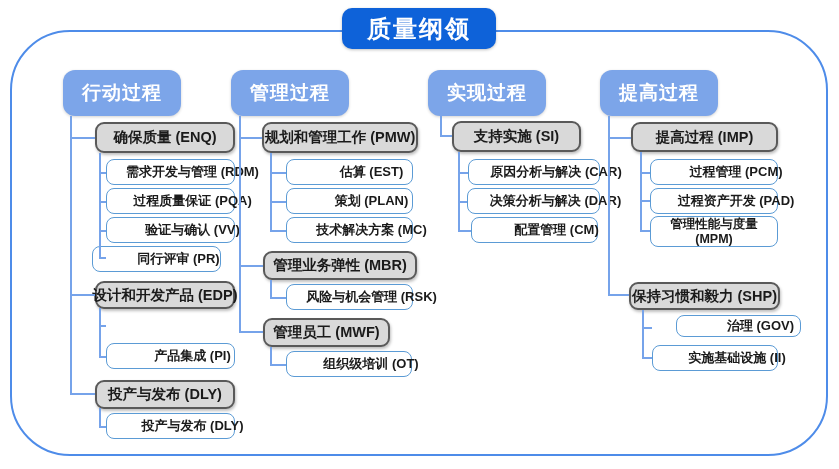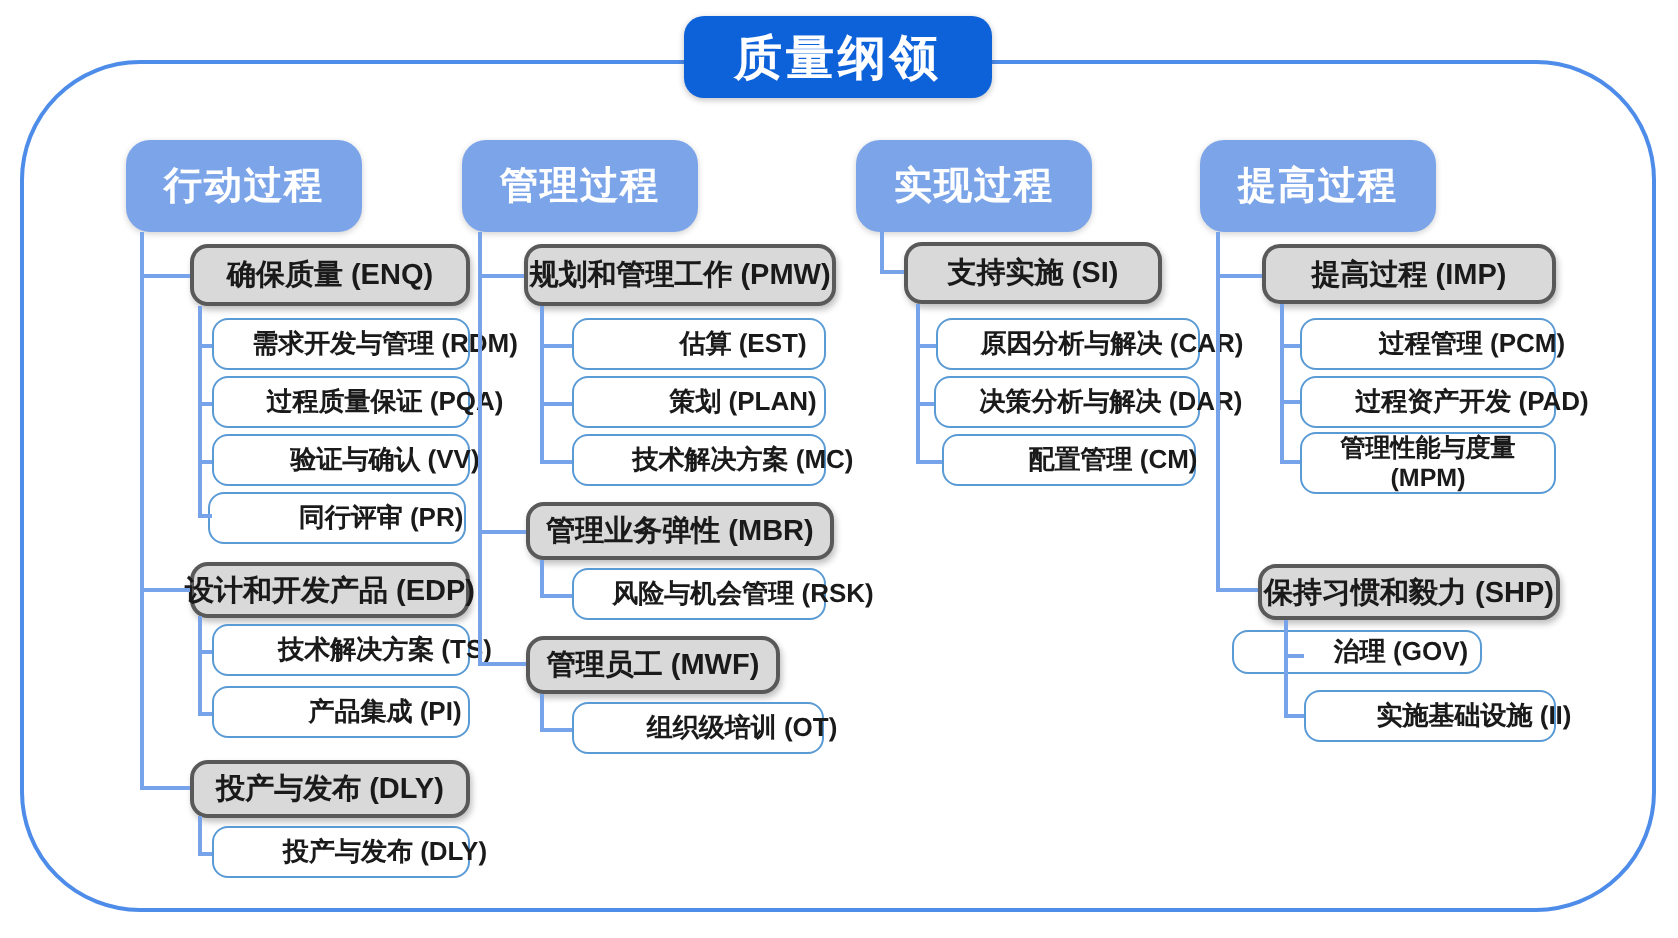--- a/index.html
+++ b/index.html
@@ -66,23 +66,22 @@
 
   <div class="header-node" style="left:63px">行动过程</div>
   <div class="header-node" style="left:231px">管理过程</div>
   <div class="header-node" style="left:428px">实现过程</div>
   <div class="header-node" style="left:600px">提高过程</div>
 
   <div class="gray-node" style="left:95px;top:122px;width:140px;height:31px">确保质量 (ENQ)</div>
   <div class="sub-node" style="left:106px;top:159px;width:129px;height:26px">需求开发与管理 (RDM)</div>
   <div class="sub-node" style="left:106px;top:188px;width:129px;height:26px">过程质量保证 (PQA)</div>
   <div class="sub-node" style="left:106px;top:217px;width:129px;height:26px">验证与确认 (VV)</div>
-  <div class="sub-node" style="left:104px;top:246px;width:129px;height:26px">同行评审 (PR)</div>
+  <div class="sub-node" style="left:92px;top:246px;width:129px;height:26px">同行评审 (PR)</div>
   <div class="gray-node" style="left:95px;top:281px;width:140px;height:28px">设计和开发产品 (EDP)</div>
-  <div class="sub-node" style="left:106px;top:312px;width:129px;height:26px">技术解决方案 (TS)</div>
   <div class="sub-node" style="left:106px;top:343px;width:129px;height:26px">产品集成 (PI)</div>
   <div class="gray-node" style="left:95px;top:380px;width:140px;height:29px">投产与发布 (DLY)</div>
   <div class="sub-node" style="left:106px;top:413px;width:129px;height:26px">投产与发布 (DLY)</div>
 
   <i class="ln" style="left:70px;top:116px;width:2px;height:279px"></i>
   <i class="ln" style="left:70px;top:137px;width:25px;height:2px"></i>
   <i class="ln" style="left:70px;top:294px;width:25px;height:2px"></i>
   <i class="ln" style="left:70px;top:393px;width:25px;height:2px"></i>
   <i class="ln" style="left:99px;top:153px;width:2px;height:106px"></i>
   <i class="ln" style="left:99px;top:172px;width:7px;height:2px"></i>
@@ -127,21 +126,21 @@
   <i class="ln" style="left:458px;top:152px;width:2px;height:78px"></i>
   <i class="ln" style="left:458px;top:172px;width:10px;height:2px"></i>
   <i class="ln" style="left:458px;top:201px;width:9px;height:2px"></i>
   <i class="ln" style="left:458px;top:230px;width:13px;height:2px"></i>
 
   <div class="gray-node" style="left:631px;top:122px;width:147px;height:30px">提高过程 (IMP)</div>
   <div class="sub-node" style="left:650px;top:188px;width:128px;height:26px">过程资产开发 (PAD)</div>
   <div class="sub-node" style="left:650px;top:159px;width:128px;height:26px">过程管理 (PCM)</div>
   <div class="sub-node wrap" style="left:650px;top:216px;width:128px;height:31px">管理性能与度量 (MPM)</div>
   <div class="gray-node" style="left:629px;top:282px;width:151px;height:28px">保持习惯和毅力 (SHP)</div>
-  <div class="sub-node" style="left:616px;top:315px;width:125px;height:22px">治理 (GOV)</div>
+  <div class="sub-node" style="left:676px;top:315px;width:125px;height:22px">治理 (GOV)</div>
   <div class="sub-node" style="left:652px;top:345px;width:126px;height:26px">实施基础设施 (II)</div>
 
   <i class="ln" style="left:608px;top:116px;width:2px;height:180px"></i>
   <i class="ln" style="left:608px;top:137px;width:23px;height:2px"></i>
   <i class="ln" style="left:608px;top:294px;width:21px;height:2px"></i>
   <i class="ln" style="left:640px;top:152px;width:2px;height:80px"></i>
   <i class="ln" style="left:640px;top:172px;width:10px;height:2px"></i>
   <i class="ln" style="left:640px;top:200px;width:10px;height:2px"></i>
   <i class="ln" style="left:640px;top:230px;width:10px;height:2px"></i>
   <i class="ln" style="left:642px;top:310px;width:2px;height:49px"></i>

